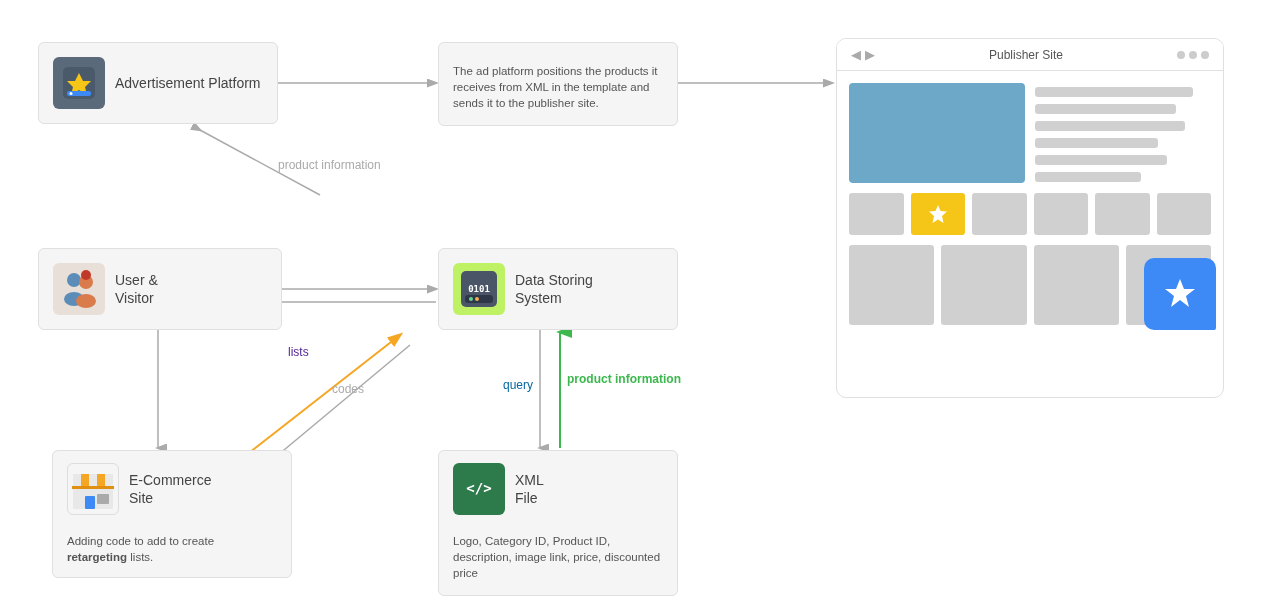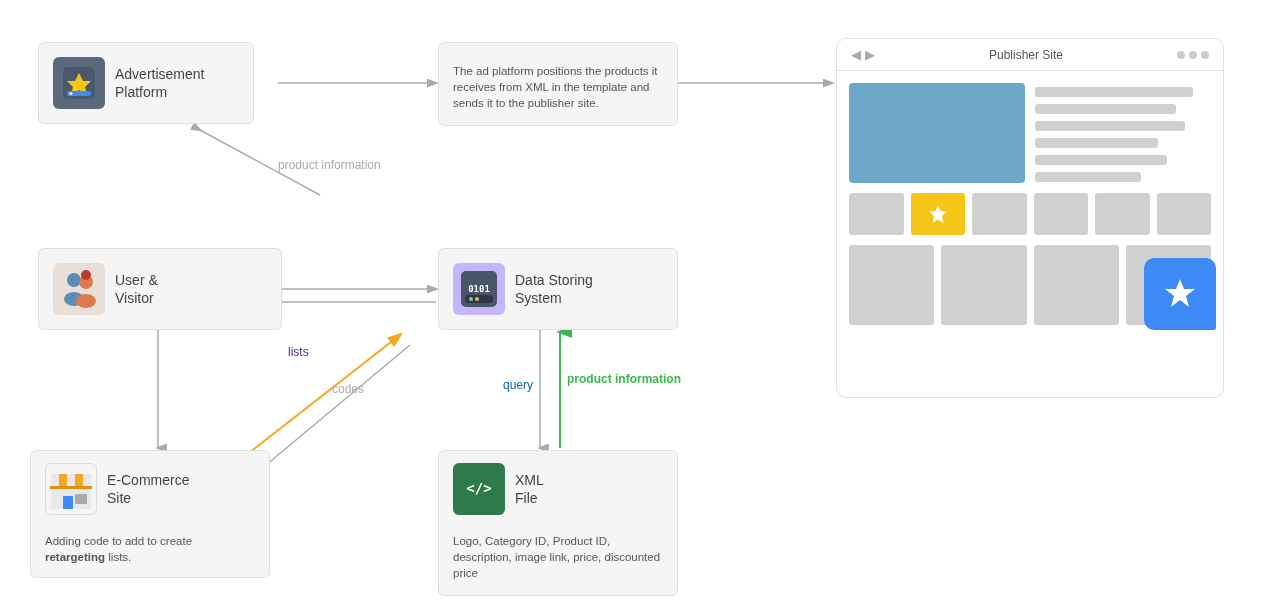--- a/index.html
+++ b/index.html
@@ -45,21 +45,21 @@
       font-size: 14px;
       font-weight: 500;
       color: #444;
       line-height: 1.3;
     }
 
     
     .box-ad-platform {
       left: 38px;
       top: 42px;
-      width: 216px;
+      width: 240px;
       height: 82px;
     }
 
     
     .box-advertisements {
       left: 438px;
       top: 42px;
       width: 240px;
       flex-direction: column;
       align-items: flex-start;
@@ -84,21 +84,21 @@
     
     .box-data {
       left: 438px;
       top: 248px;
       width: 240px;
       height: 82px;
     }
 
     
     .box-ecommerce {
-      left: 30px;
+      left: 52px;
       top: 450px;
       width: 240px;
       flex-direction: column;
       align-items: flex-start;
       height: auto;
     }
 
     .box-ecommerce-header {
       display: flex;
       align-items: center;
@@ -293,21 +293,21 @@
     
     .icon-ad-platform {
       background: #5a6a7a;
     }
 
     .icon-advertisements {
       background: #3d8af7;
     }
 
     .icon-data {
-      background: #c4b5fd;
+      background: #bef264;
     }
 
     .icon-xml {
       background: #2d7a4a;
     }
 
     .box-description {
       font-size: 11.5px;
       color: #555;
       line-height: 1.4;

